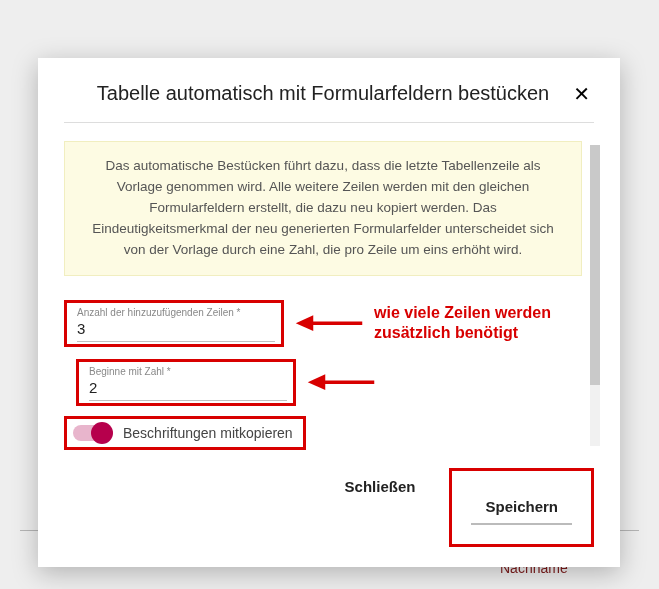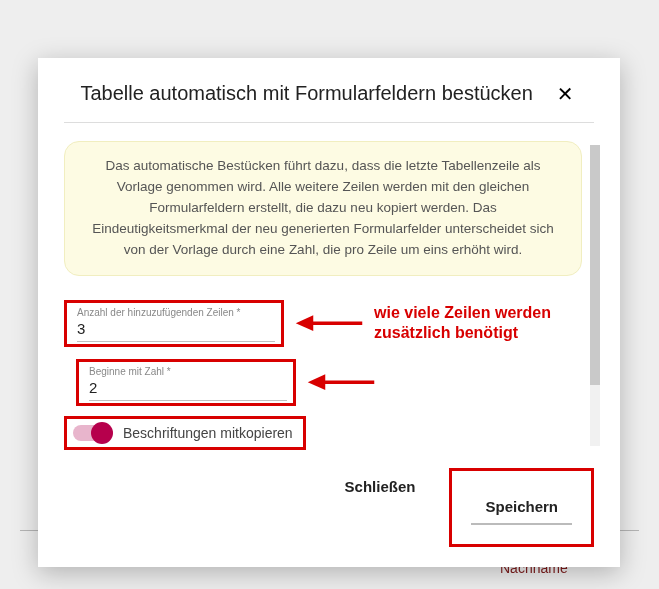--- a/index.html
+++ b/index.html
@@ -30,21 +30,21 @@
     position: absolute;
     left: 38px;
     top: 58px;
     width: 582px;
     background: #ffffff;
     box-shadow: 0 6px 24px rgba(0,0,0,0.25);
     padding: 24px 26px 20px 26px;
   }
   .dlg-header {
     display: flex;
-    justify-content: center;
+    justify-content: flex-end;
     align-items: flex-start;
     gap: 20px;
   }
   .dlg-title {
     font-size: 20px;
     font-weight: 400;
     color: #222;
     margin: 0;
   }
   .close-icon {
@@ -78,21 +78,21 @@
     right: -6px;
     top: 4px;
     width: 10px;
     height: 240px;
     background: #c9c9c9;
   }
   .info-box {
     margin-top: 18px;
     background: #fdfbe3;
     border: 1px solid #f1eec0;
-    border-radius: 15px;
+    border-radius: 0;
     padding: 14px 18px;
     font-size: 13.5px;
     color: #555;
     line-height: 1.55;
     text-align: center;
   }
   .form-row-wrap {
     display: flex;
     align-items: center;
     margin-top: 24px;

